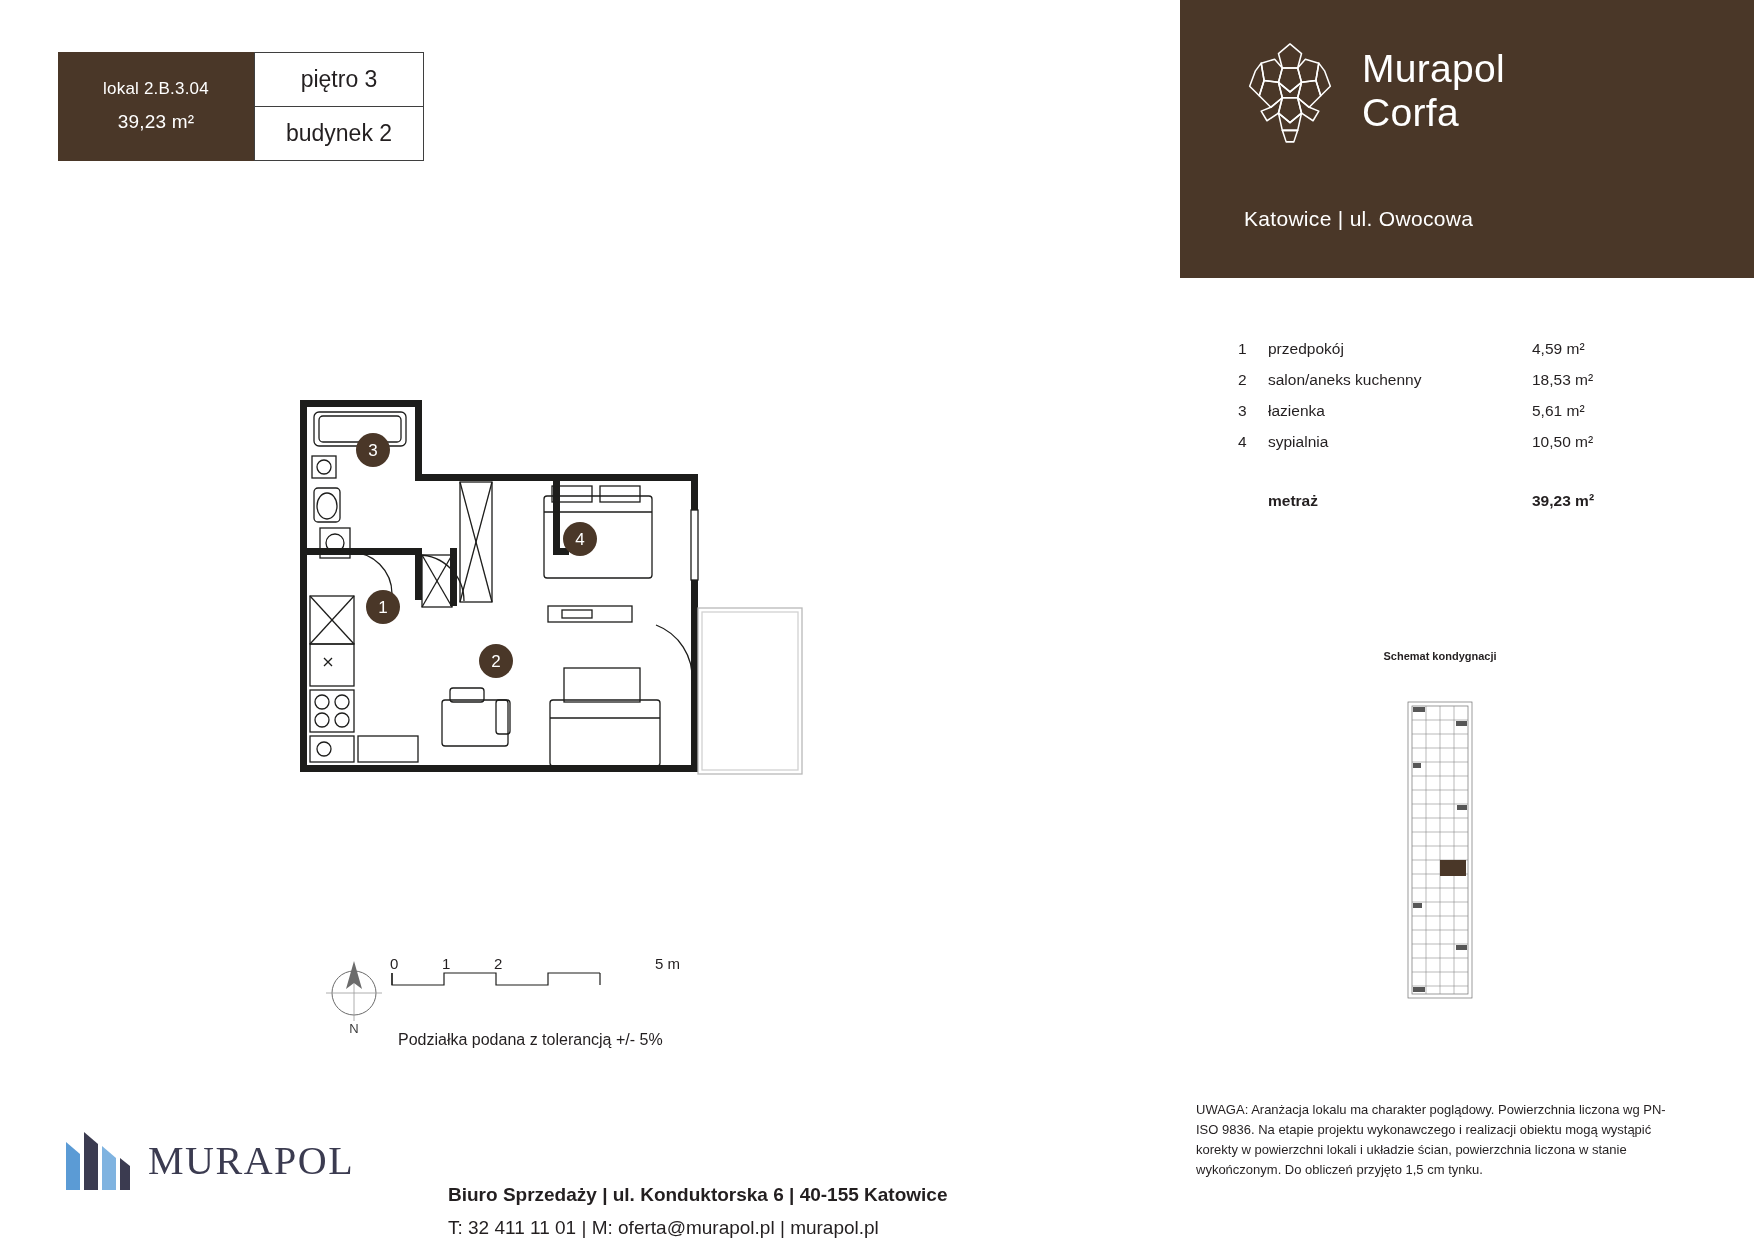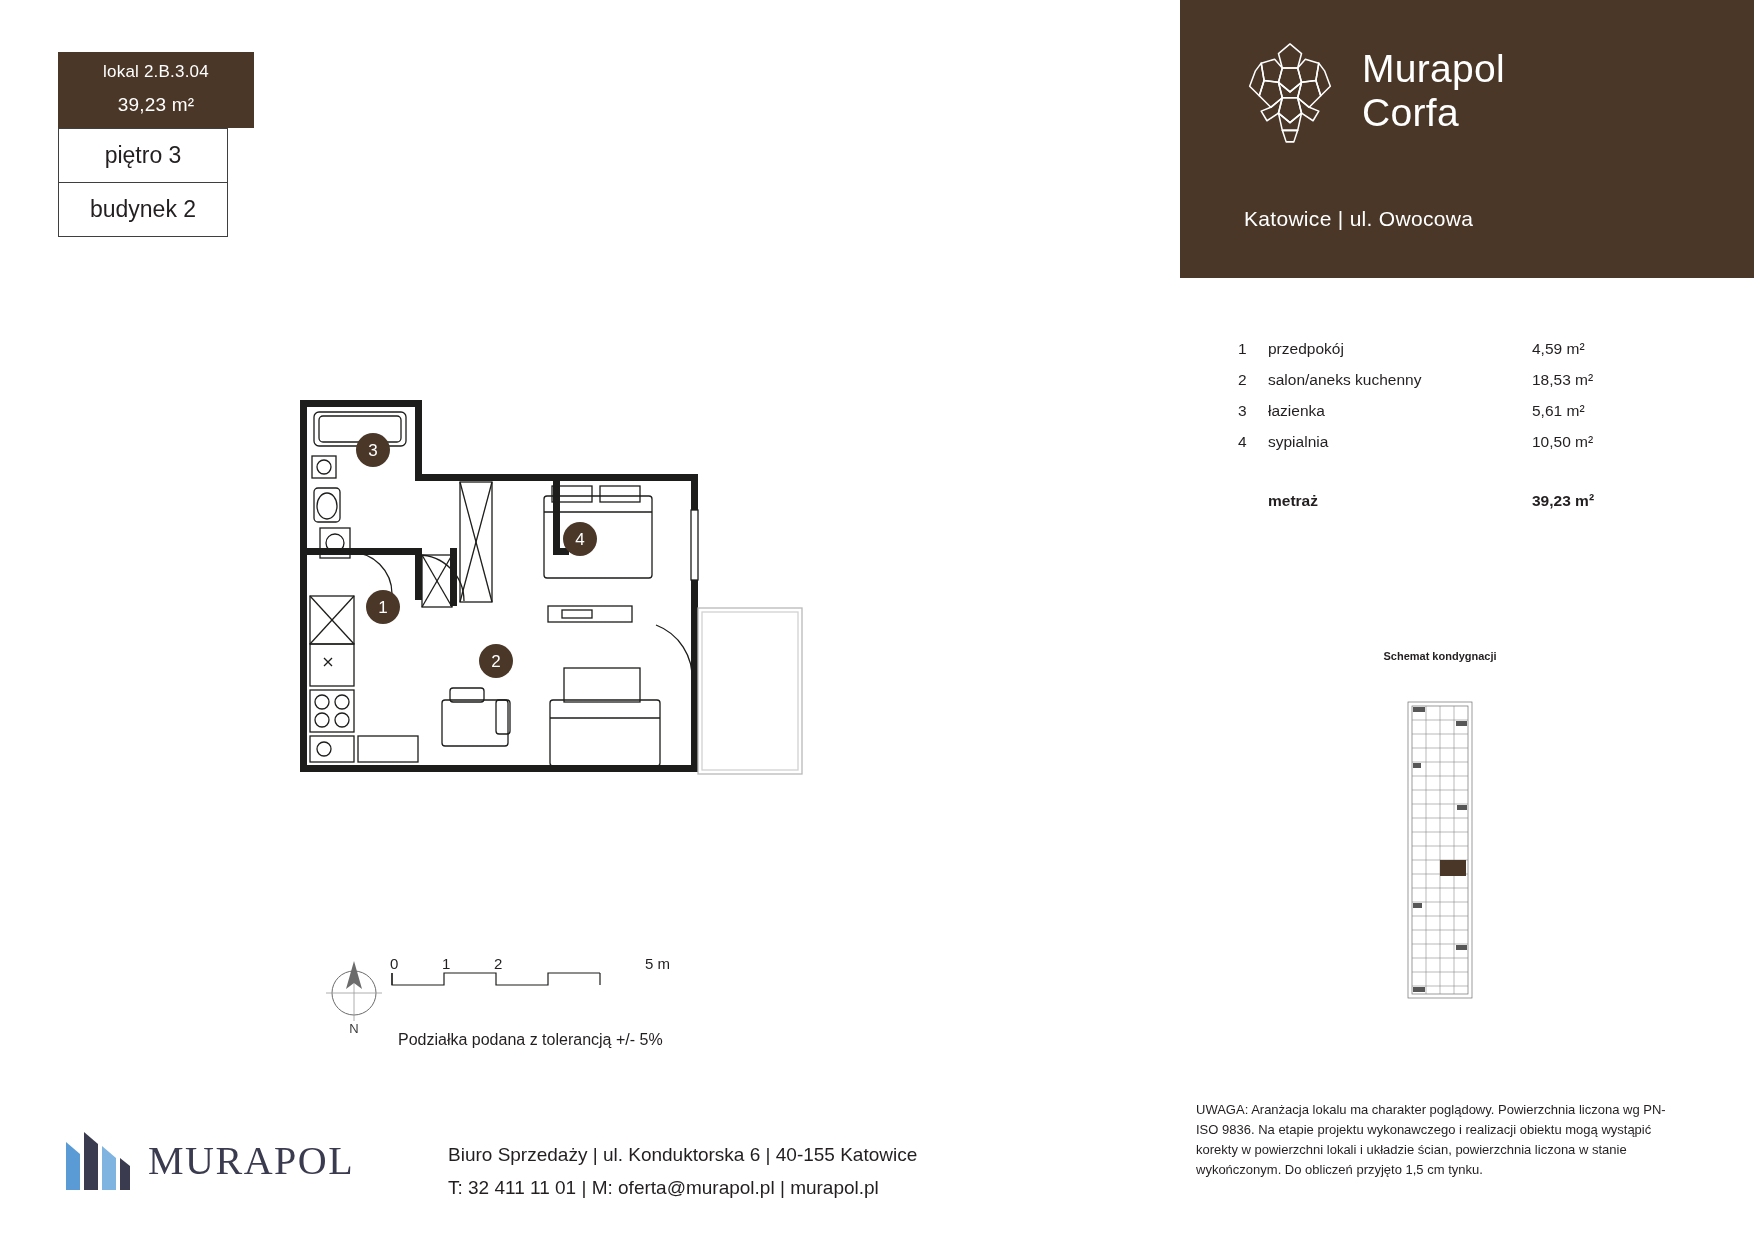--- a/index.html
+++ b/index.html
@@ -20,21 +20,20 @@
     inset: 0;
   }
 
   
   .unit-box {
     position: absolute;
     left: 58px;
     top: 52px;
     display: flex;
     align-items: stretch;
-    flex-direction: column;
   }
   .unit-left {
     width: 196px;
     background: #4a3728;
     color: #ffffff;
     display: flex;
     flex-direction: column;
     justify-content: center;
     align-items: center;
     padding: 10px 0 12px 0;
@@ -231,21 +230,22 @@
     font-family: "Liberation Serif", serif;
   }
   .footer-contact {
     position: absolute;
     left: 448px;
     top: 1140px;
     font-size: 19px;
     line-height: 1.55;
   }
   .footer-contact .l1 {
-    font-weight: normal;
+    font-weight: bold;
+    margin-top: 40px;
   }
   .footer-contact .l2 {
     margin-top: 4px;
   }
 </style>
 </head>
 <body>
 
 <div class="page">
 
@@ -471,21 +471,21 @@
         <circle cx="280" cy="139" r="17" fill="#4a3728"></circle>
         <text x="280" y="145" fill="#fff" font-size="17" font-family="Liberation Sans, sans-serif" text-anchor="middle">4</text>
       </g>
     </svg>
   </div>
 
   <div class="scale-nums">
     <span style="left:0px">0</span>
     <span style="left:52px">1</span>
     <span style="left:104px">2</span>
-    <span style="left:255px">5 m</span>
+    <span style="left:265px">5 m</span>
   </div>
   <div class="scalebar">
     <svg viewBox="0 0 420 100" width="420" height="100">
 
       <g stroke="#6b6b6b" fill="none" stroke-width="1">
         <circle cx="34" cy="38" r="22"></circle>
         <path d="M34 10 L34 66 M6 38 L62 38" stroke="#9a9a9a" stroke-width="0.8"></path>
         <path d="M34 6 L42 34 L34 28 L26 34 Z" fill="#6b6b6b" stroke="none"></path>
       </g>
       <text x="34" y="78" font-size="13" fill="#3b3b3b" font-family="Liberation Sans, sans-serif" text-anchor="middle">N</text>

